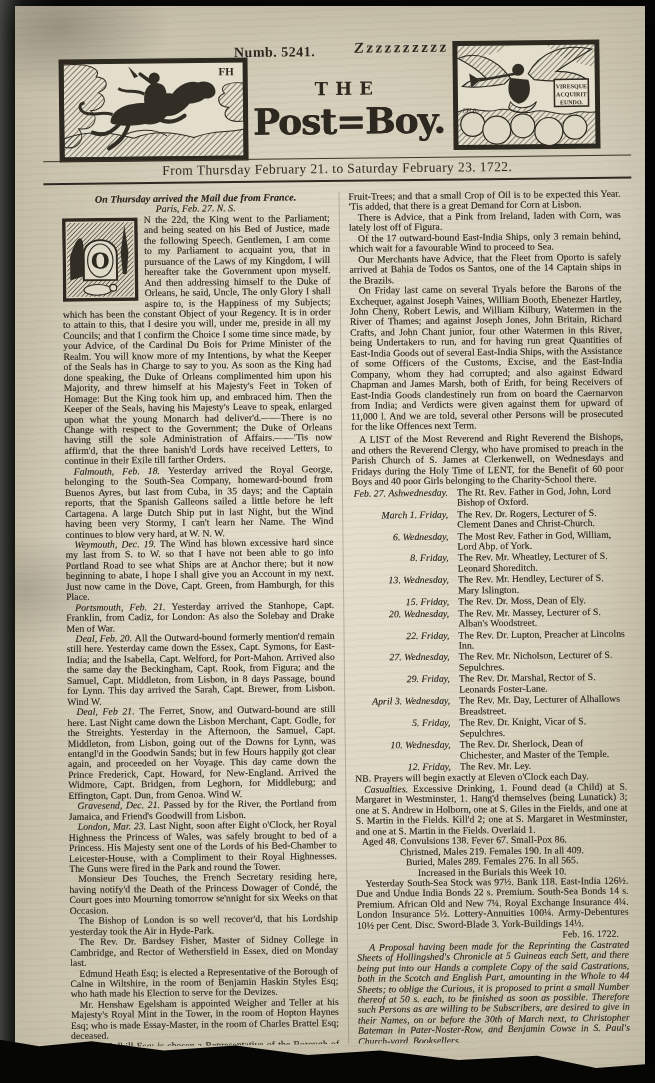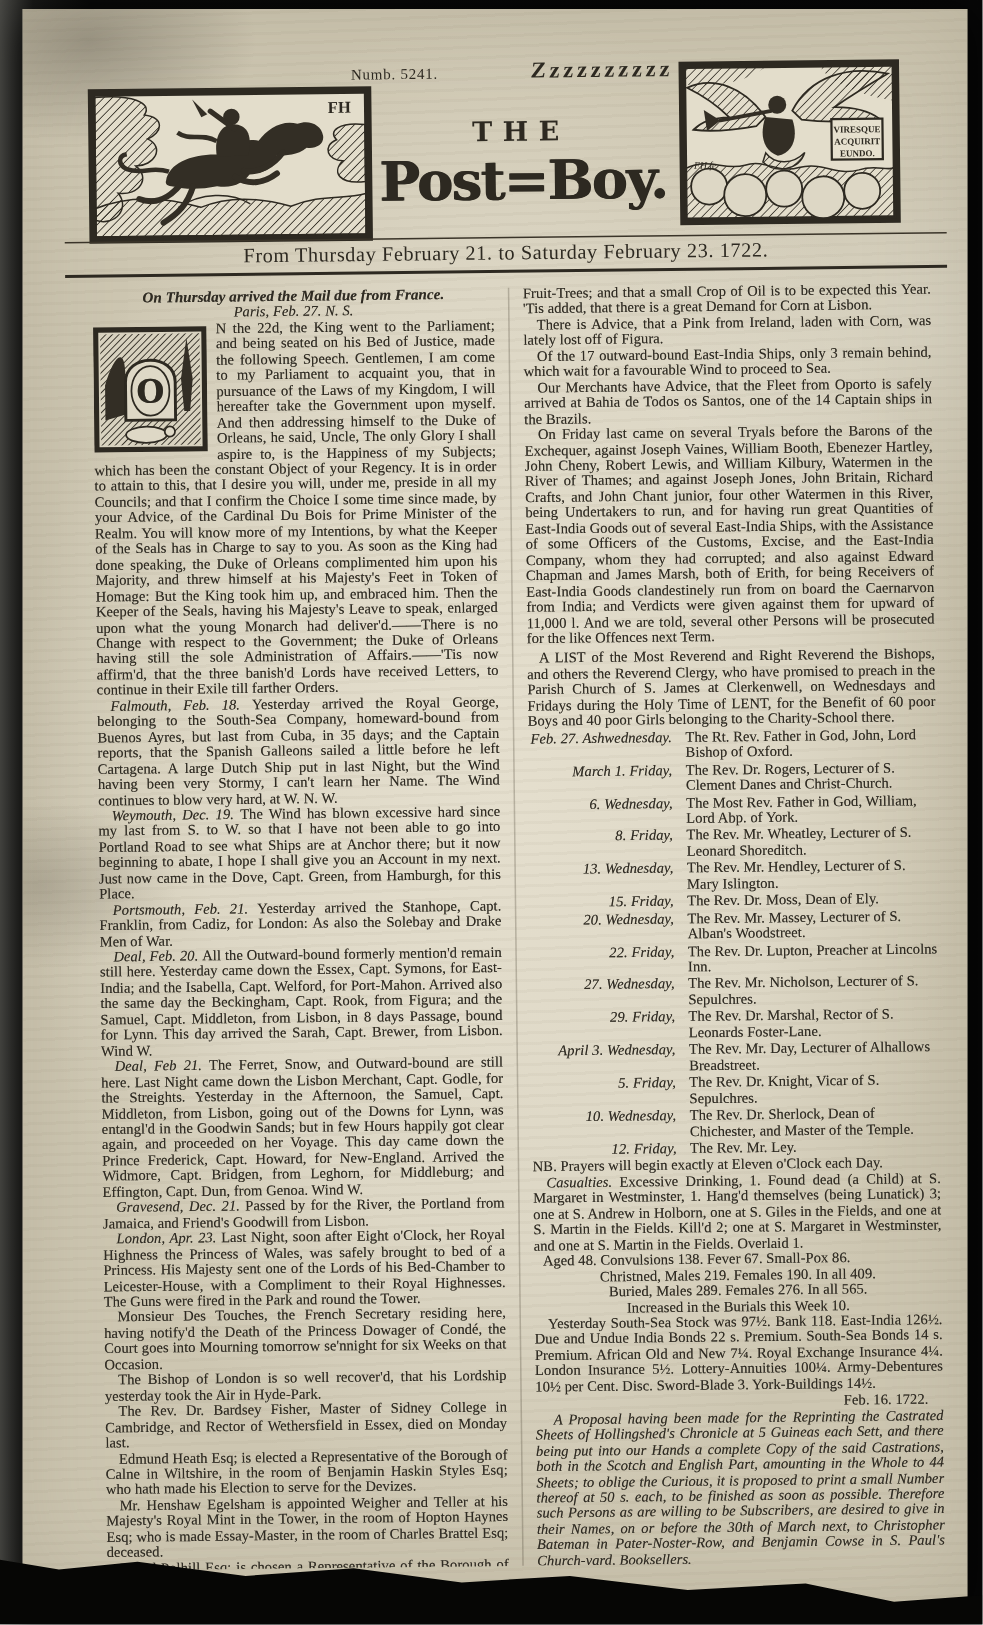--- a/index.html
+++ b/index.html
@@ -17,21 +17,21 @@
       repeating-linear-gradient(178deg, rgba(120,110,88,.05) 0 2px, rgba(0,0,0,0) 2px 7px),
       radial-gradient(closest-side at 50% 48%, #e5dfce 0%, #ddd7c5 62%, #cdc6b1 100%);
     box-shadow:0 6px 26px rgba(0,0,0,.95), inset 0 0 70px rgba(120,110,88,.22);
   }
   .content{
     position:absolute;left:15px;top:6px;width:630px;height:1062px;
     transform:rotate(-0.65deg);transform-origin:315px 140px;
     color:#2d2921;
   }
   .abs{position:absolute;}
-  .numb{left:220px;top:38px;font-size:10px;font-weight:normal;letter-spacing:.5px;}
+  .numb{left:220px;top:38px;font-size:14px;font-weight:bold;letter-spacing:.5px;}
   .zmark{left:340px;top:34px;font-size:15px;font-weight:bold;letter-spacing:2.5px;transform:skewX(-6deg);}
   .the{left:258px;top:72px;width:150px;text-align:center;font-size:18px;font-weight:bold;letter-spacing:7px;font-family:"DejaVu Serif",serif;}
   .postboy{left:200px;top:94px;width:268px;text-align:center;font-size:36px;font-weight:bold;
     font-family:"DejaVu Serif",serif;letter-spacing:-1px;text-shadow:.6px 0 0 #2d2921;}
   .cut{position:absolute;}
   .dateline-block{position:absolute;left:28px;right:14px;top:152px;border-top:1.5px solid #3a3429;border-bottom:2.5px solid #2d2921;}
   .dateline{text-align:center;font-size:13.5px;padding:2px 0 3px 0;letter-spacing:.4px;}
   .columns{position:absolute;left:46px;top:186px;display:flex;}
   .col{width:268px;height:852px;overflow:hidden;font-size:9.7px;line-height:10.45px;text-align:justify;
        letter-spacing:.05px;color:#2f2b23;text-shadow:0 0 .4px rgba(47,43,35,.55);}
@@ -160,21 +160,21 @@
           <circle cx="52" cy="72" r="3.5" fill="#ded8c6" stroke="#2d2921" stroke-width="1.2"></circle>
         </svg><span>N the 22d, the King went to the Parliament; and being seated on his Bed of Justice, made the following Speech. Gentlemen, I am come to my Parliament to acquaint you, that in pursuance of the Laws of my Kingdom, I will hereafter take the Government upon myself. And then addressing himself to the Duke of Orleans, he said, Uncle, The only Glory I shall aspire to, is the Happiness of my Subjects; which has been the constant Object of your Regency. It is in order to attain to this, that I desire you will, under me, preside in all my Councils; and that I confirm the Choice I some time since made, by your Advice, of the Cardinal Du Bois for Prime Minister of the Realm. You will know more of my Intentions, by what the Keeper of the Seals has in Charge to say to you. As soon as the King had done speaking, the Duke of Orleans complimented him upon his Majority, and threw himself at his Majesty's Feet in Token of Homage: But the King took him up, and embraced him. Then the Keeper of the Seals, having his Majesty's Leave to speak, enlarged upon what the young Monarch had deliver'd.——There is no Change with respect to the Government; the Duke of Orleans having still the sole Administration of Affairs.——'Tis now affirm'd, that the three banish'd Lords have received Letters, to continue in their Exile till farther Orders.</span>
       </p>
 
       <p class="para"><span class="lead">Falmouth, Feb. 18. </span><span>Yesterday arrived the Royal George, belonging to the South-Sea Company, homeward-bound from Buenos Ayres, but last from Cuba, in 35 days; and the Captain reports, that the Spanish Galleons sailed a little before he left Cartagena. A large Dutch Ship put in last Night, but the Wind having been very Stormy, I can't learn her Name. The Wind continues to blow very hard, at W. N. W.</span></p>
       <p class="para"><span class="lead">Weymouth, Dec. 19. </span><span>The Wind has blown excessive hard since my last from S. to W. so that I have not been able to go into Portland Road to see what Ships are at Anchor there; but it now beginning to abate, I hope I shall give you an Account in my next. Just now came in the Dove, Capt. Green, from Hamburgh, for this Place.</span></p>
       <p class="para"><span class="lead">Portsmouth, Feb. 21. </span><span>Yesterday arrived the Stanhope, Capt. Franklin, from Cadiz, for London: As also the Solebay and Drake Men of War.</span></p>
       <p class="para"><span class="lead">Deal, Feb. 20. </span><span>All the Outward-bound formerly mention'd remain still here. Yesterday came down the Essex, Capt. Symons, for East-India; and the Isabella, Capt. Welford, for Port-Mahon. Arrived also the same day the Beckingham, Capt. Rook, from Figura; and the Samuel, Capt. Middleton, from Lisbon, in 8 days Passage, bound for Lynn. This day arrived the Sarah, Capt. Brewer, from Lisbon. Wind W.</span></p>
       <p class="para"><span class="lead">Deal, Feb 21. </span><span>The Ferret, Snow, and Outward-bound are still here. Last Night came down the Lisbon Merchant, Capt. Godle, for the Streights. Yesterday in the Afternoon, the Samuel, Capt. Middleton, from Lisbon, going out of the Downs for Lynn, was entangl'd in the Goodwin Sands; but in few Hours happily got clear again, and proceeded on her Voyage. This day came down the Prince Frederick, Capt. Howard, for New-England. Arrived the Widmore, Capt. Bridgen, from Leghorn, for Middleburg; and Effington, Capt. Dun, from Genoa. Wind W.</span></p>
       <p class="para"><span class="lead">Gravesend, Dec. 21. </span><span>Passed by for the River, the Portland from Jamaica, and Friend's Goodwill from Lisbon.</span></p>
-      <p class="para"><span class="lead">London, Apr. 23. </span><span>Last Night, soon after Eight o'Clock, her Royal Highness the Princess of Wales, was safely brought to bed of a Princess. His Majesty sent one of the Lords of his Bed-Chamber to Leicester-House, with a Compliment to their Royal Highnesses. The Guns were fired in the Park and round the Tower.</span></p>
+      <p class="para"><span class="lead">London, Mar. 23. </span><span>Last Night, soon after Eight o'Clock, her Royal Highness the Princess of Wales, was safely brought to bed of a Princess. His Majesty sent one of the Lords of his Bed-Chamber to Leicester-House, with a Compliment to their Royal Highnesses. The Guns were fired in the Park and round the Tower.</span></p>
       <p class="para"><span>Monsieur Des Touches, the French Secretary residing here, having notify'd the Death of the Princess Dowager of Condé, the Court goes into Mourning tomorrow se'nnight for six Weeks on that Occasion.</span></p>
       <p class="para"><span>The Bishop of London is so well recover'd, that his Lordship yesterday took the Air in Hyde-Park.</span></p>
       <p class="para"><span>The Rev. Dr. Bardsey Fisher, Master of Sidney College in Cambridge, and Rector of Wethersfield in Essex, died on Monday last.</span></p>
       <p class="para"><span>Edmund Heath Esq; is elected a Representative of the Borough of Calne in Wiltshire, in the room of Benjamin Haskin Styles Esq; who hath made his Election to serve for the Devizes.</span></p>
       <p class="para"><span>Mr. Henshaw Egelsham is appointed Weigher and Teller at his Majesty's Royal Mint in the Tower, in the room of Hopton Haynes Esq; who is made Essay-Master, in the room of Charles Brattel Esq; deceased.</span></p>
       <p class="para"><span>David Polhill Esq; is chosen a Representative of the Borough of Bramber in Sussex.</span></p>
 
     </div>
 
     <div class="col col-right">

